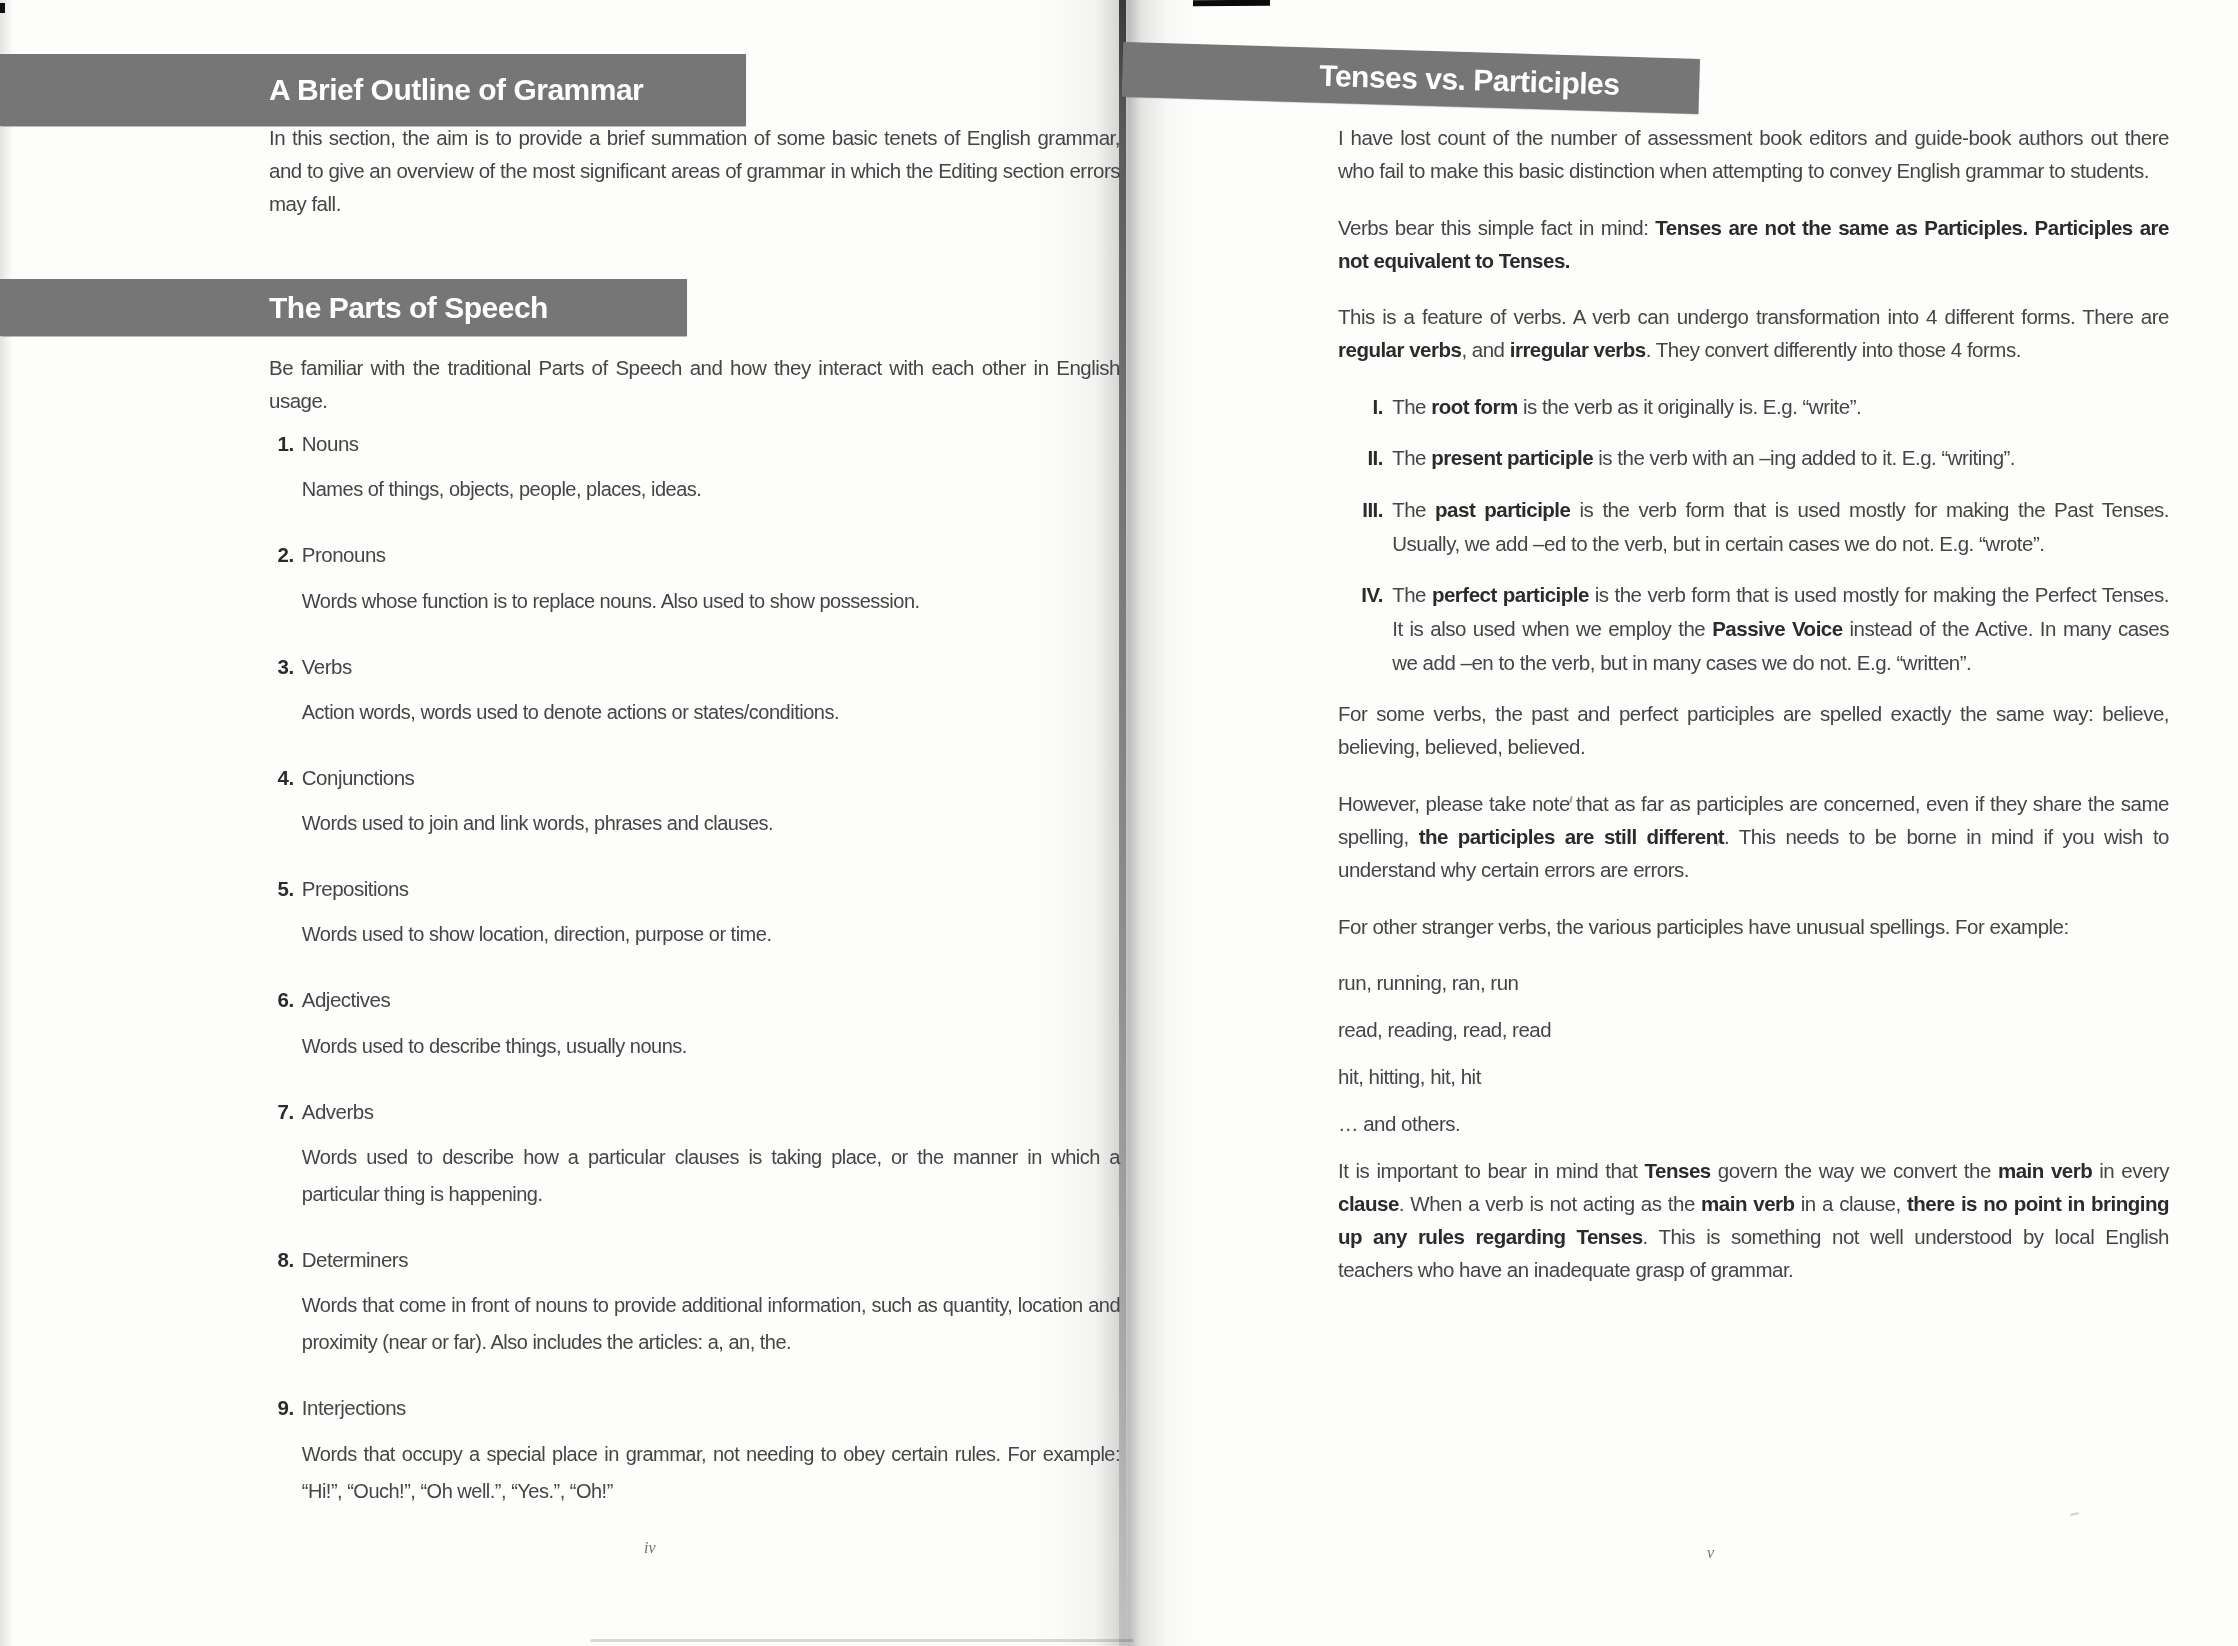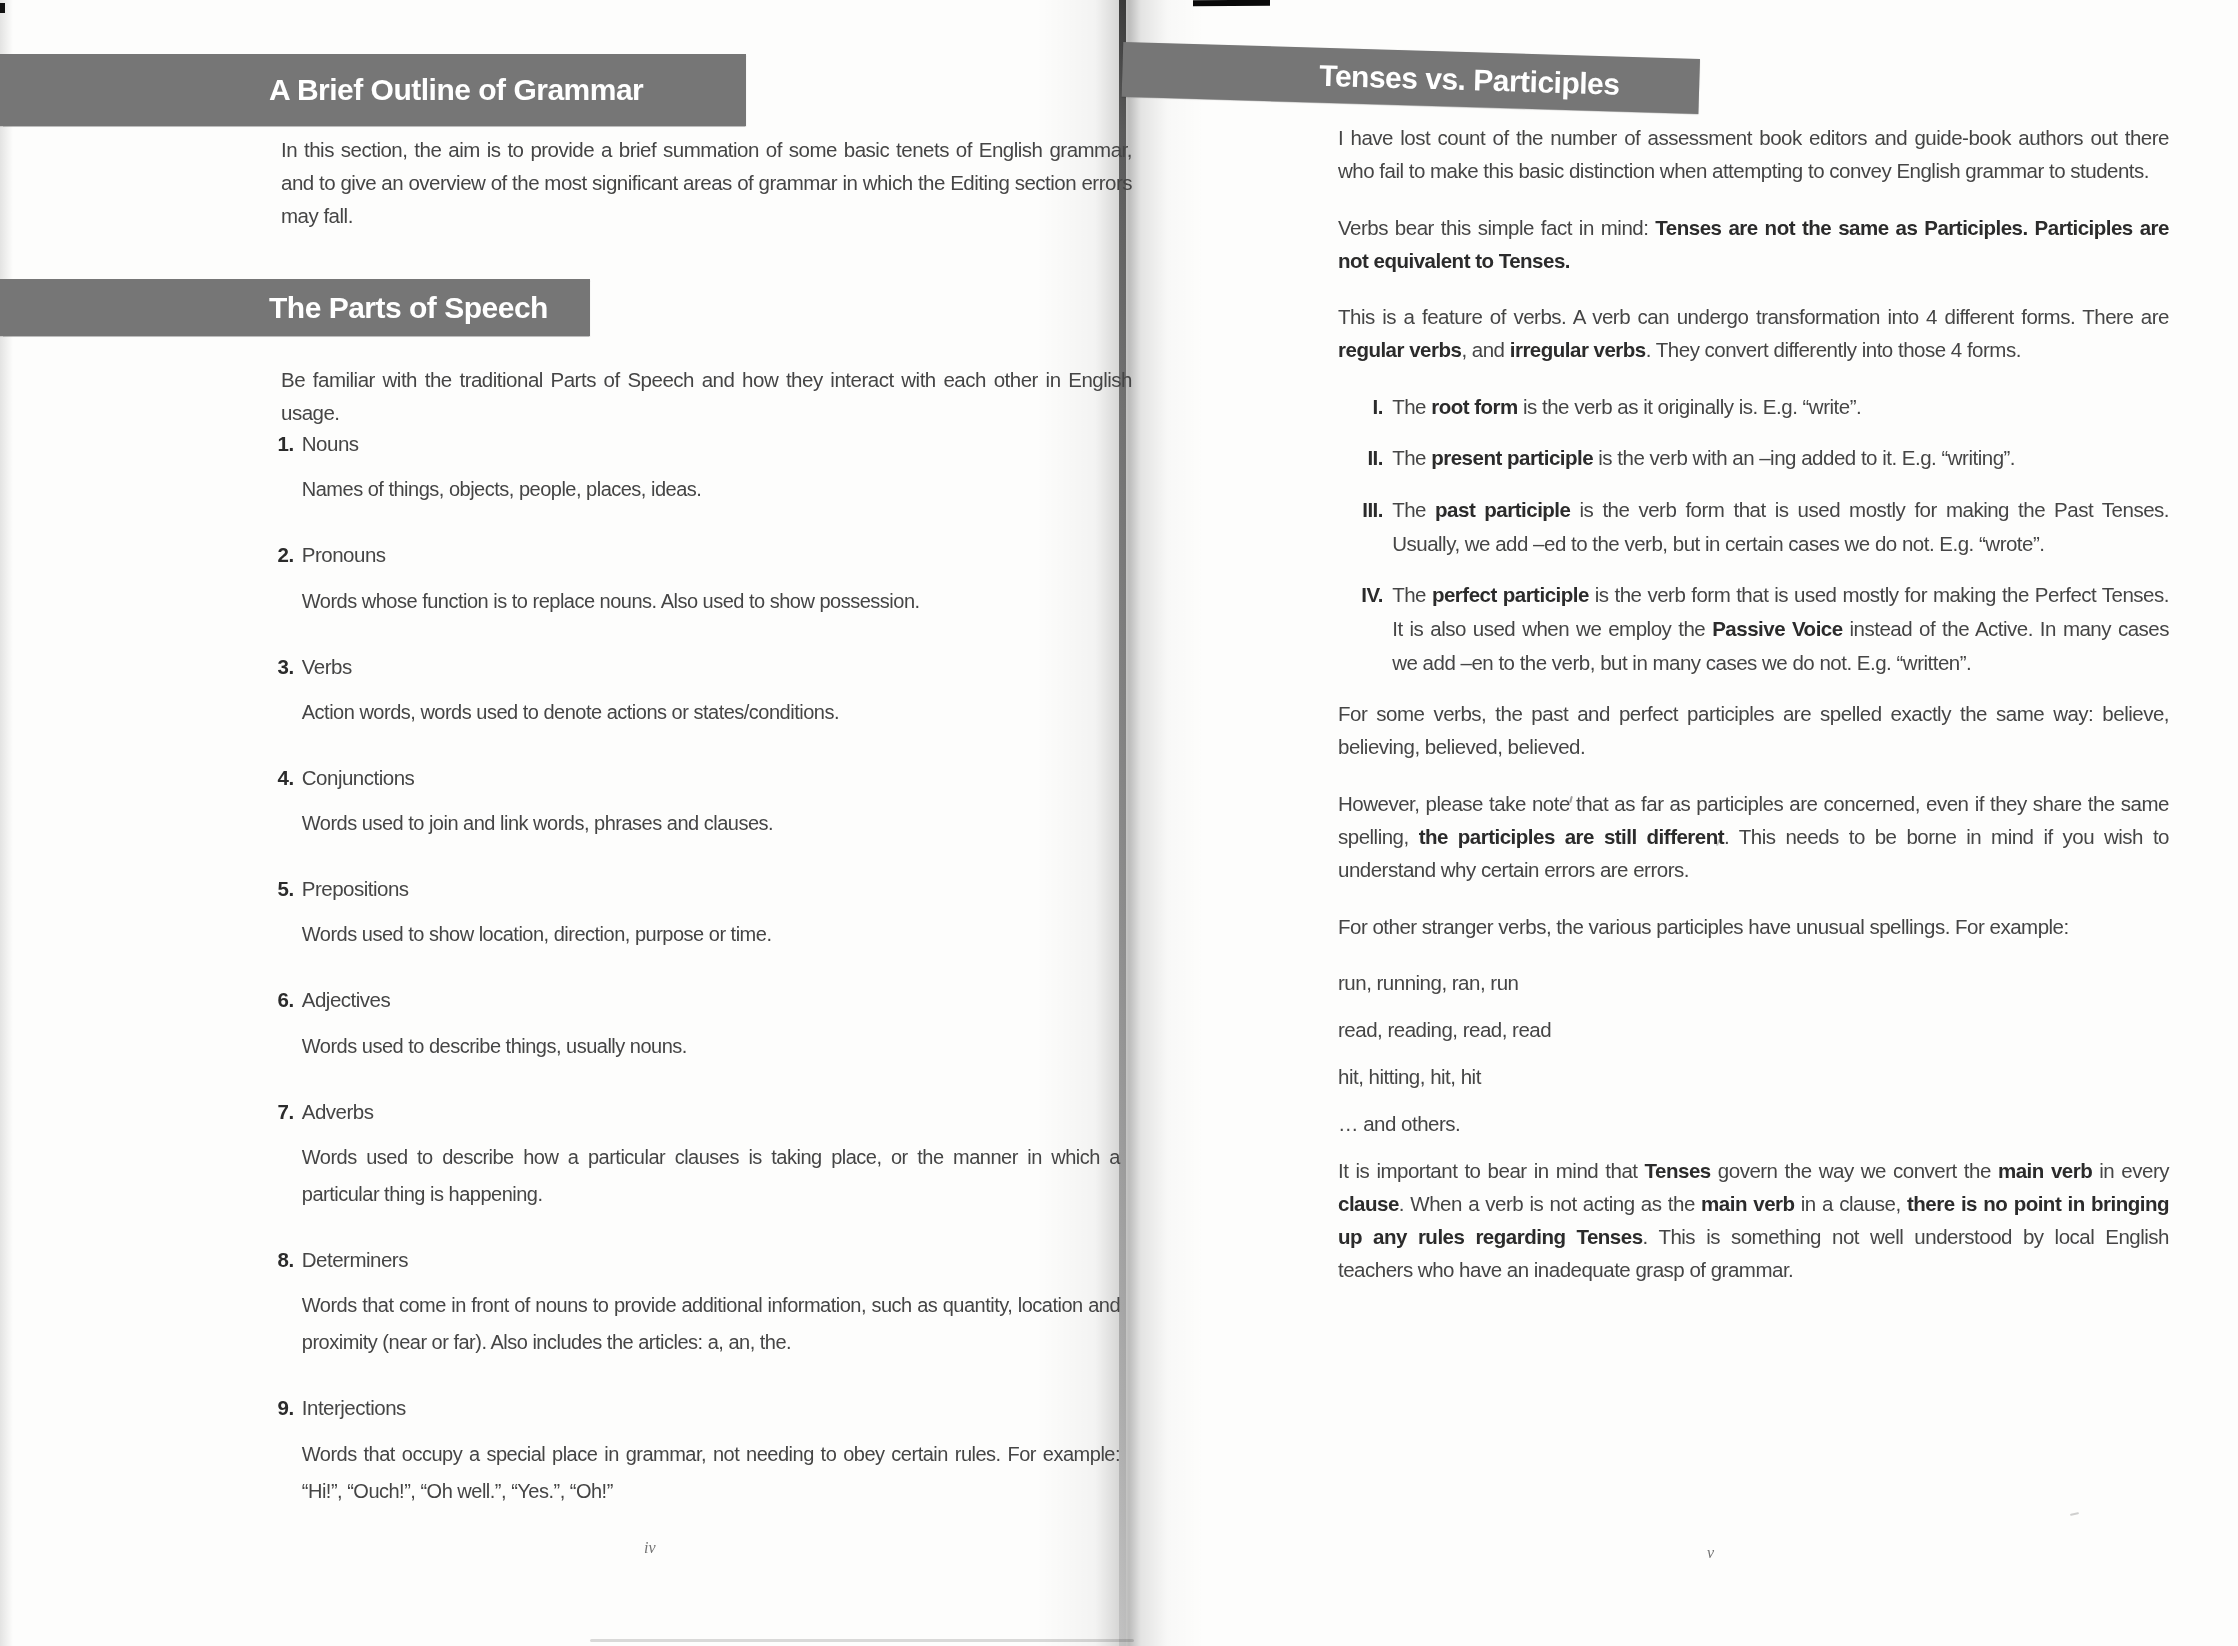--- a/index.html
+++ b/index.html
@@ -21,31 +21,31 @@
     position:absolute;
     background:var(--banner-gray,#767676);
     display:flex;align-items:center;
     box-shadow:0 0.5px 1px rgba(0,0,0,0.25);
   }
   .banner-title{
     color:#ffffff;font-weight:bold;font-size:30px;letter-spacing:-0.5px;
     white-space:nowrap;
   }
   .banner-1{left:0;top:54px;width:746px;height:72px;}
-  .banner-2{left:0;top:279px;width:590px;height:57px;}
+  .banner-2{left:0;top:279px;width:687px;height:57px;}
   .banner-1 .banner-title,.banner-2 .banner-title{padding-left:269px;}
   .banner-3{
     left:1123px;top:59px;width:577px;height:55px;
     transform:rotate(1.7deg);transform-origin:100% 0;
   }
   .banner-3 .banner-title{padding-left:197px;}
   
   .body{
     font-size:20.5px;line-height:33px;letter-spacing:-0.5px;
-    margin:12px;color:var(--text,#454545);
+    margin:0;color:var(--text,#454545);
   }
   .just{text-align:justify;}
   .b{font-weight:bold;color:var(--text-bold,#2b2b2b);}
   .intro{position:absolute;left:269px;top:121px;width:851px;}
   .section-intro{position:absolute;left:269px;top:351px;width:851px;}
   
   .pos-list{
     position:absolute;left:269px;top:428px;width:851px;
     list-style:none;margin:0;padding:0;
   }

